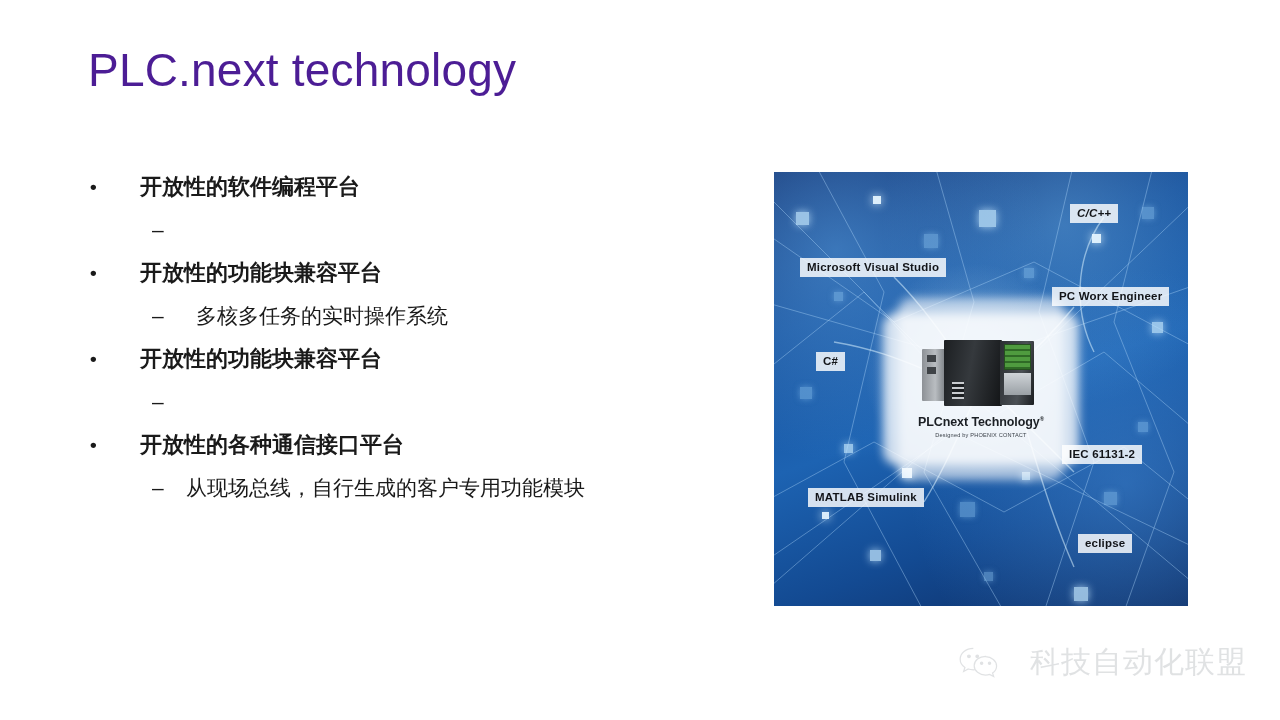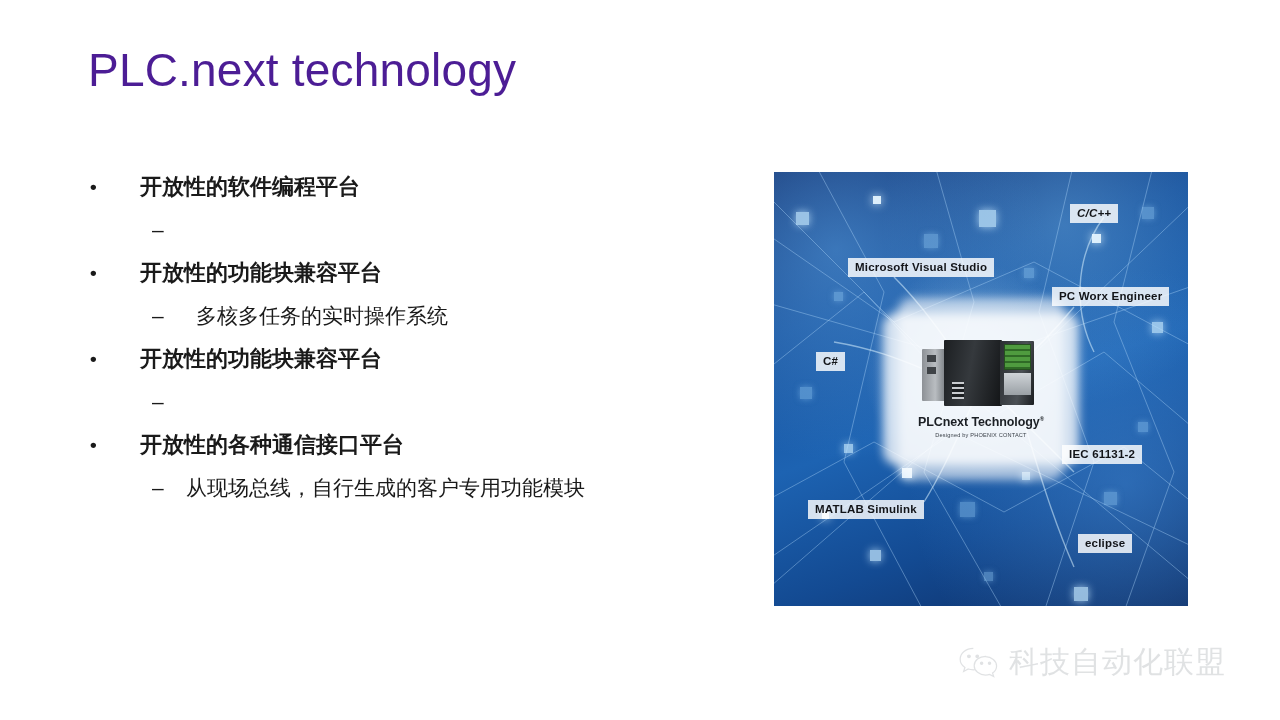--- a/index.html
+++ b/index.html
@@ -267,20 +267,21 @@
     opacity: 0.30;
   }
   .wechat-icon { width: 42px; height: 34px; display: block; }
   .wm-text {
     font-family: "Liberation Sans", "DejaVu Sans", sans-serif;
     font-size: 30px;
     line-height: 34px;
     color: #9aa0a6;
     letter-spacing: 1px;
     white-space: nowrap;
+    margin-left: 21px;
   }
 </style>
 </head>
 <body>
 
 <div class="slide">
 
   <div class="slide-title">PLC.next technology</div>
 
   <div class="body-list">
@@ -387,25 +388,25 @@
           <div class="main-body"></div>
           <div class="right-body"></div>
           <div class="green-term"></div>
           <div class="light-panel"></div>
         </div>
         <div class="center-label"><span>PLCnext Technology</span><span class="reg">®</span></div>
         <div class="center-sub">Designed by PHOENIX CONTACT</div>
       </div>
 
       <div class="tag italicish" style="left:296px; top:32px;">C/C++</div>
-      <div class="tag" style="left:26px;  top:86px;margin-left:48px;">Microsoft Visual Studio</div>
+      <div class="tag" style="left:26px;  top:86px;">Microsoft Visual Studio</div>
       <div class="tag" style="left:278px; top:115px;">PC Worx Engineer</div>
       <div class="tag" style="left:42px;  top:180px;">C#</div>
       <div class="tag" style="left:288px; top:273px;">IEC 61131-2</div>
-      <div class="tag" style="left:34px;  top:316px;margin-top:12px;">MATLAB Simulink</div>
+      <div class="tag" style="left:34px;  top:316px;">MATLAB Simulink</div>
       <div class="tag" style="left:304px; top:362px;">eclipse</div>
 
     </div>
   </div>
 
   <div class="watermark">
     <svg class="wechat-icon" viewBox="0 0 48 38">
       <g fill="none" stroke="#9aa0a6" stroke-width="1.4">
         <path d="M17.5 3.5C9.2 3.5 2.5 9 2.5 15.8c0 3.8 2.1 7.2 5.4 9.4l-1.5 4.6 5.3-2.8c1.8 .6 3.8 .9 5.8 .9 .6 0 1.2 0 1.8-.1"></path>
         <path d="M31.5 12.5c-7.2 0-13 4.8-13 10.7 0 5.9 5.8 10.7 13 10.7 1.6 0 3.2-.2 4.6-.7l4.7 2.5-1.3-4c2.8-1.9 4.6-4.8 4.6-8.1 0-5.9-5.8-10.7-12.6-10.7z"></path>

